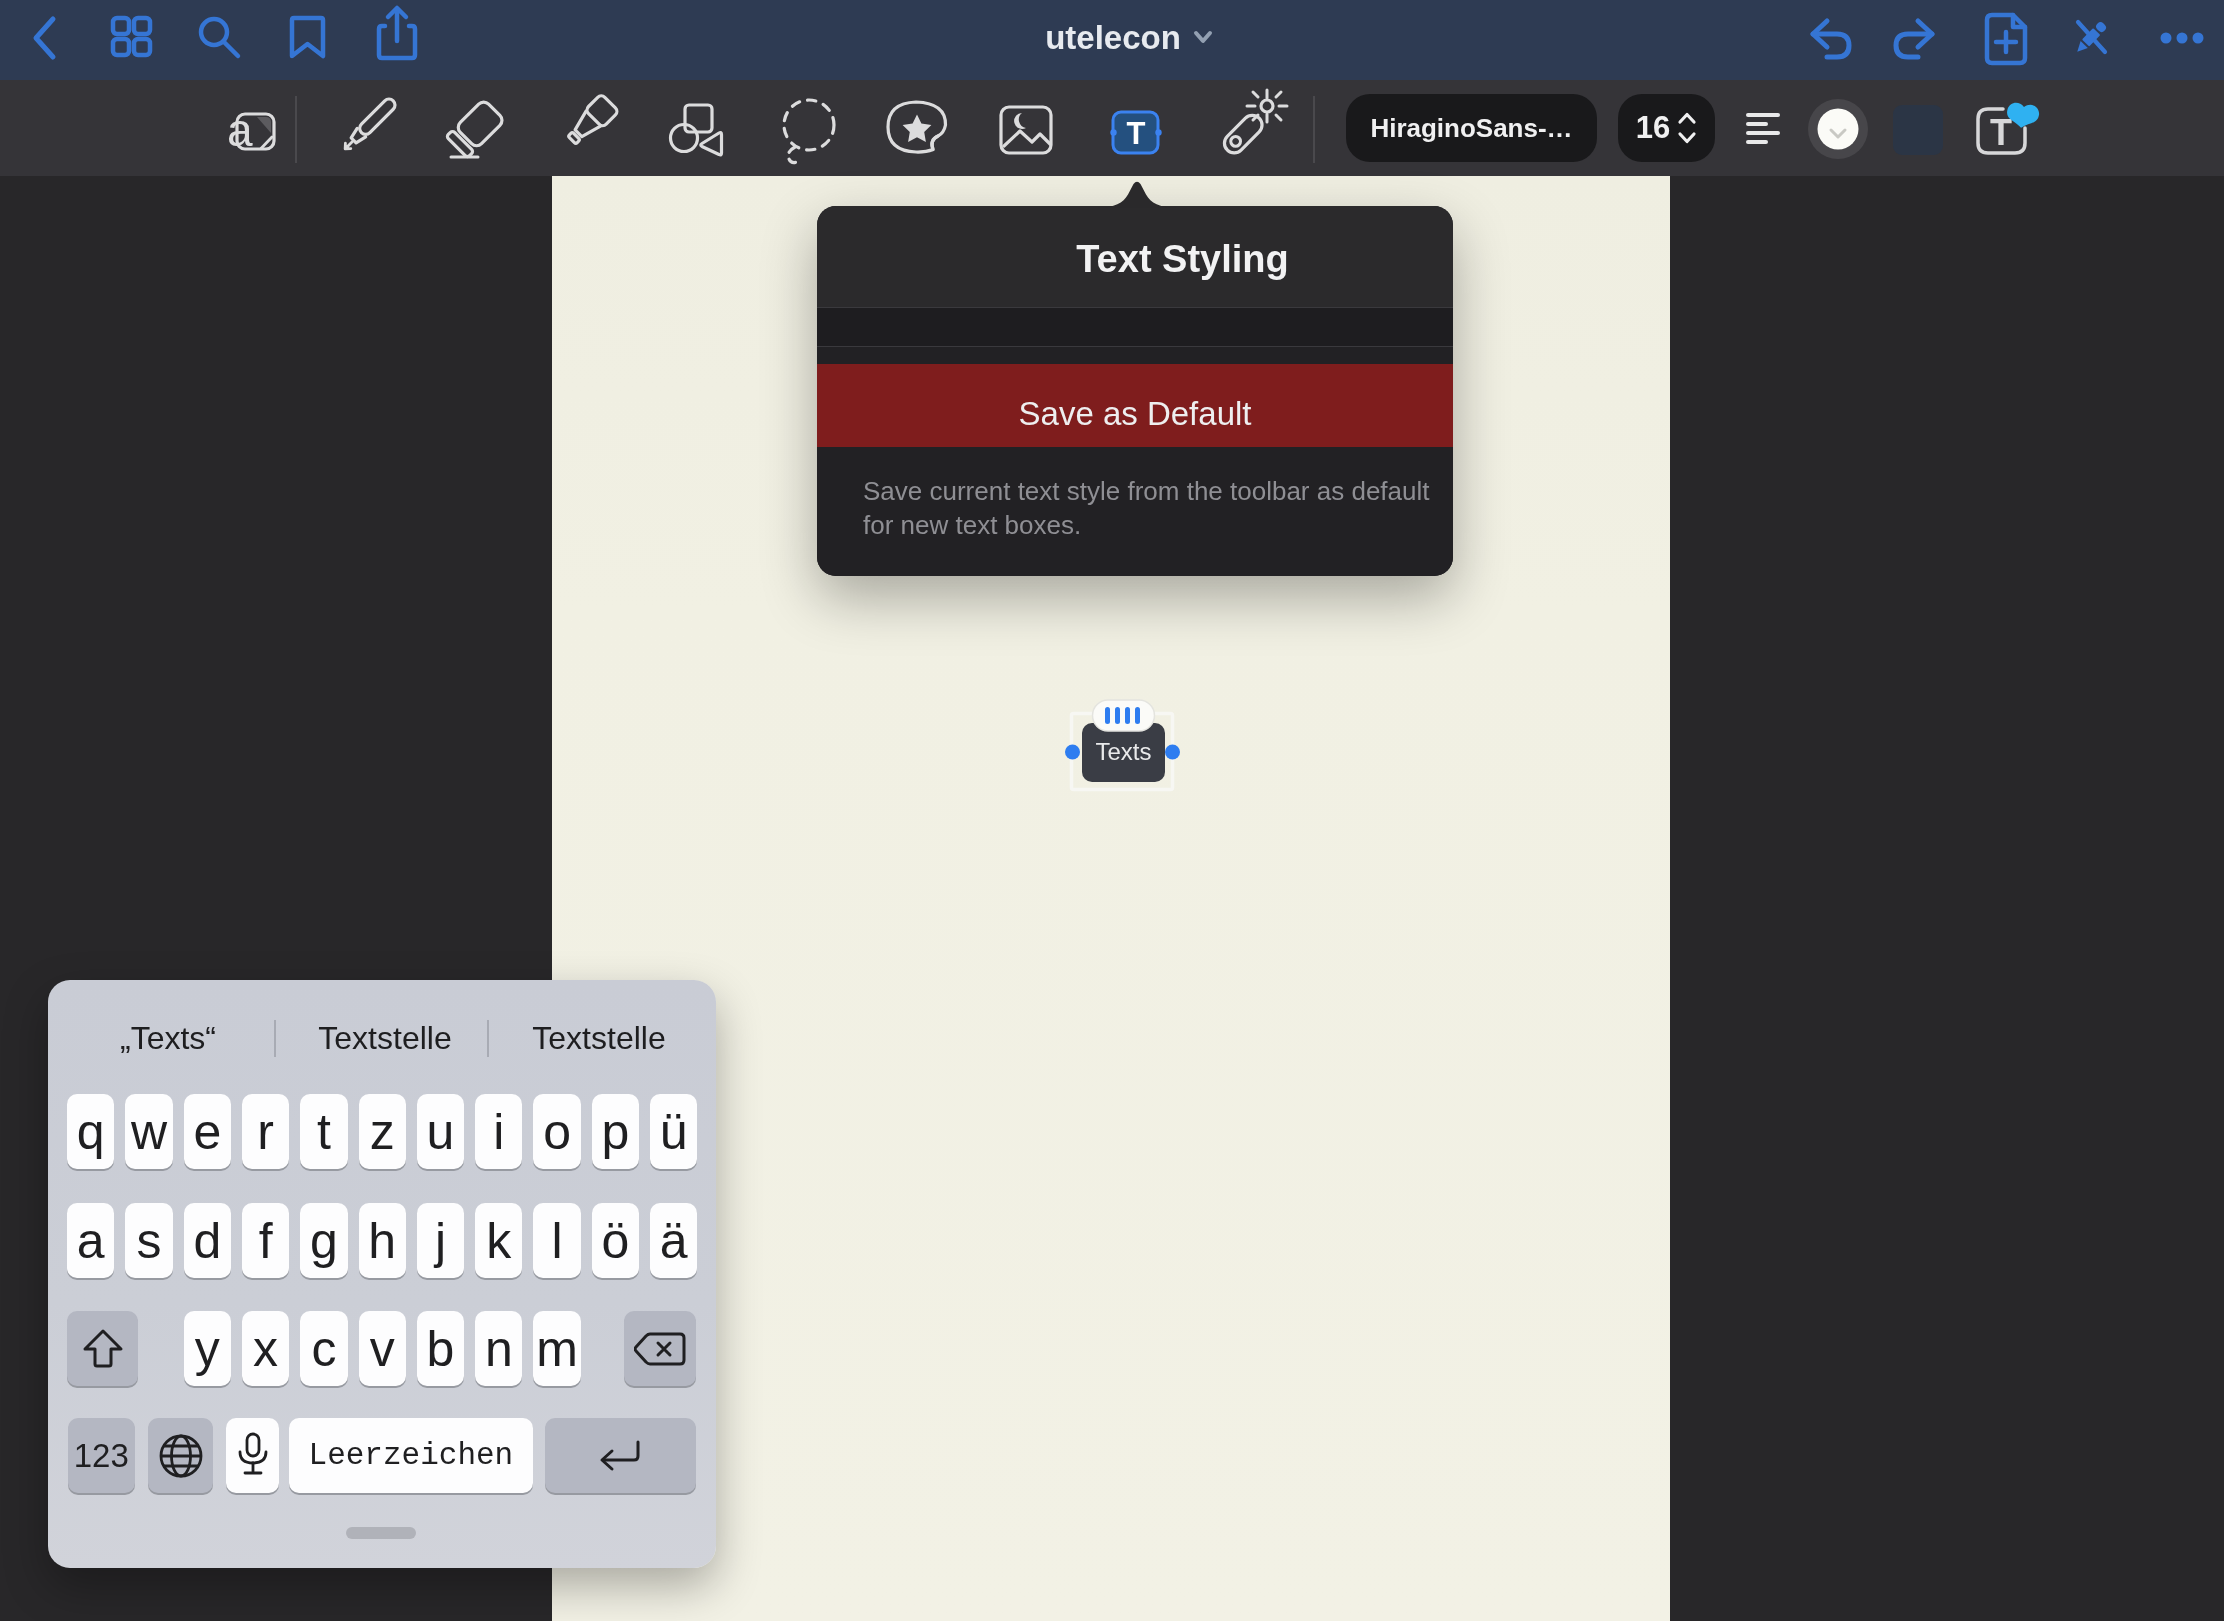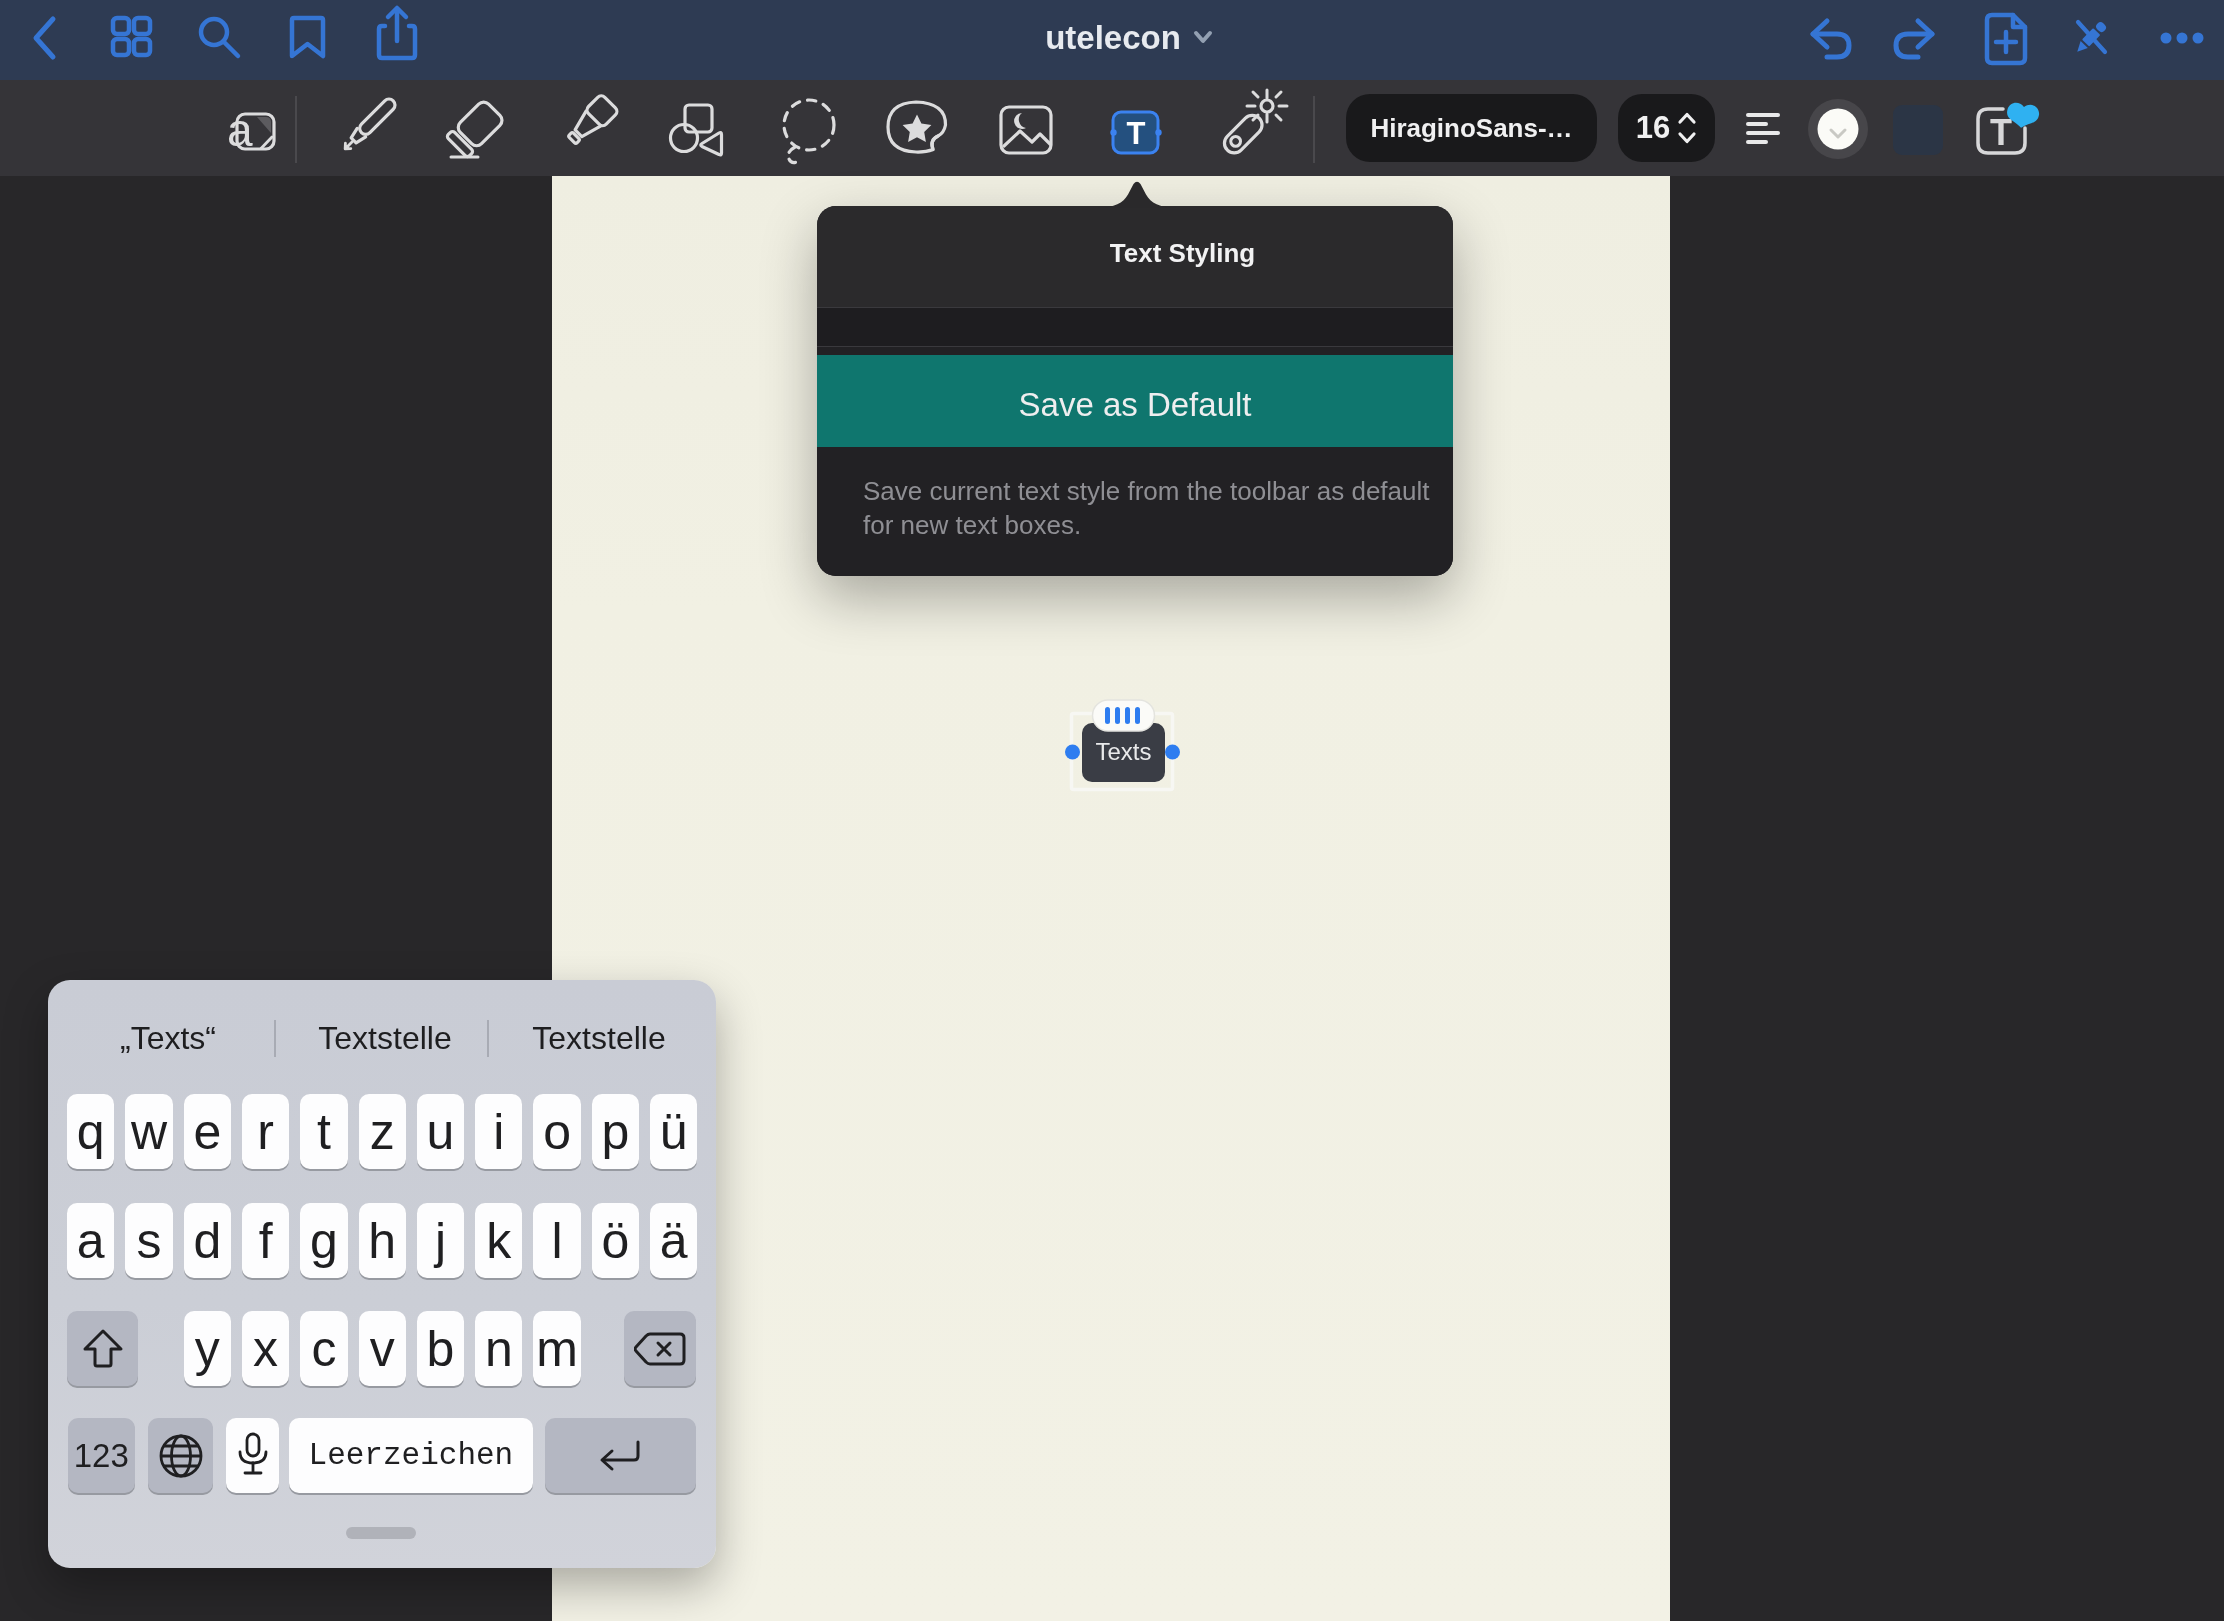--- a/index.html
+++ b/index.html
@@ -7,23 +7,23 @@
   body { font-family:"Liberation Sans", sans-serif; position:relative; }
   .abs { position:absolute; }
   #nav { left:0; top:0; width:2224px; height:80px; background:#2e3b53; }
   #toolbar { left:0; top:80px; width:2224px; height:96px; background:#353438; }
   #paper { left:552px; top:176px; width:1118px; height:1445px; background:linear-gradient(180deg,#efeee1 0%,#f1f0e3 30%,#f2f1e5 100%); }
   .pill { background:#19191b; border-radius:24px; color:#f0f0f1; font-weight:bold; display:flex; align-items:center; justify-content:center; }
   
   #pop { left:817px; top:206px; width:636px; height:370px; border-radius:19px; background:#222124; box-shadow:0 22px 55px rgba(0,0,0,.30); overflow:hidden; }
   #pop .hdr { position:absolute; left:0; top:0; width:636px; height:101px; background:#2b2a2c; }
   #pop .band { position:absolute; left:0; top:101px; width:636px; height:40px; background:#1e1d20; border-top:1px solid #3a393d; border-bottom:1px solid #3a393d; }
-  #pop .save { position:absolute; left:0; top:149px; width:636px; height:100px; background:#0f766e; display:flex; align-items:center; justify-content:center; color:#eeeeef; font-size:36px; }
+  #pop .save { position:absolute; left:0; top:158px; width:636px; height:100px; background:#7f1d1d; display:flex; align-items:center; justify-content:center; color:#eeeeef; font-size:36px; }
   #pop .desc { position:absolute; left:0; top:241px; width:636px; height:129px; background:#222124; color:#8f8f94; font-size:26px; line-height:34px; padding:27px 0 0 46px; white-space:nowrap; }
-  #pop .title { position:absolute; left:0; top:32px; width:731px; text-align:center; color:#f2f2f3; font-size:26px; font-weight:bold; }
+  #pop .title { position:absolute; left:0; top:32px; width:731px; text-align:center; color:#f2f2f3; font-size:38px; font-weight:bold; }
   
   #kb { left:48px; top:945px; width:668px; height:588px; border-radius:22px; background:linear-gradient(180deg,#c9ccd5 0%,#cbced6 55%,#d1d3da 100%); box-shadow:0 18px 45px rgba(0,0,0,.3);margin-top:35px; }
   .key { position:absolute; height:75px; background:#fdfdfe; border-radius:10px; box-shadow:0 2px 0 #979aa1; display:flex; align-items:center; justify-content:center; font-size:50px; color:#1f1f21; }
   .gkey { background:#b4b7c2; }
   .sug { position:absolute; top:40px; font-size:32px; color:#1e1e20; transform:translateX(-50%); white-space:nowrap; }
   .sugsep { position:absolute; top:40px; width:2px; height:37px; background:#a8abb4; }
 </style>
 </head>
 <body>
 <div id="nav" class="abs">

